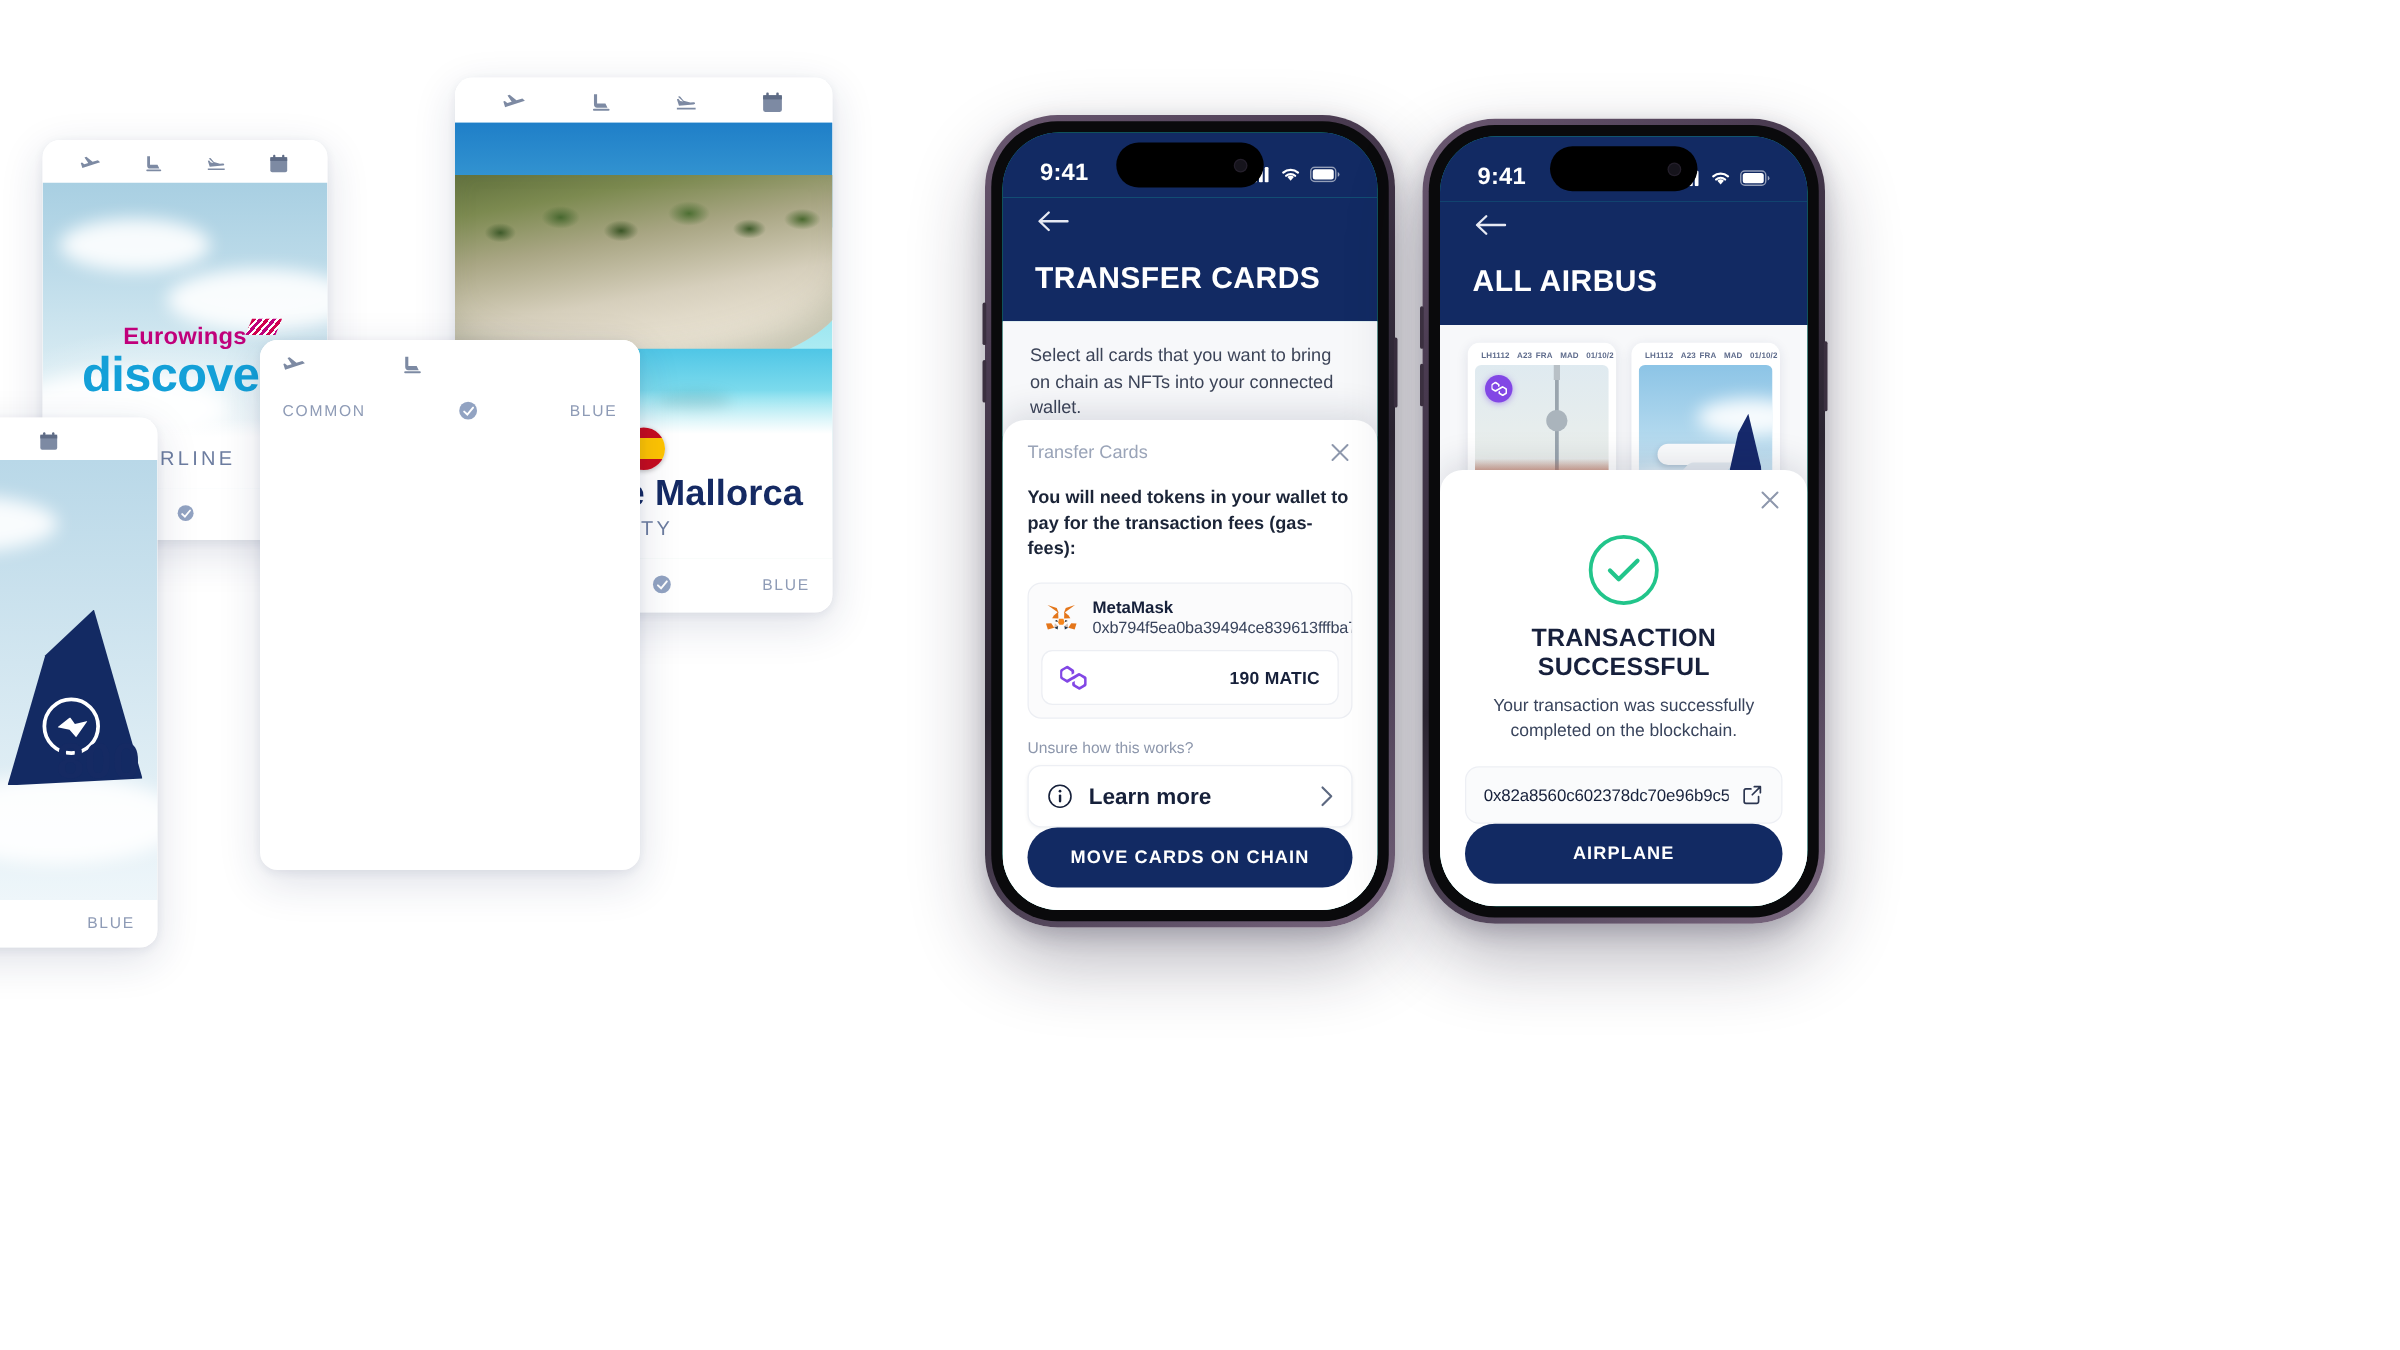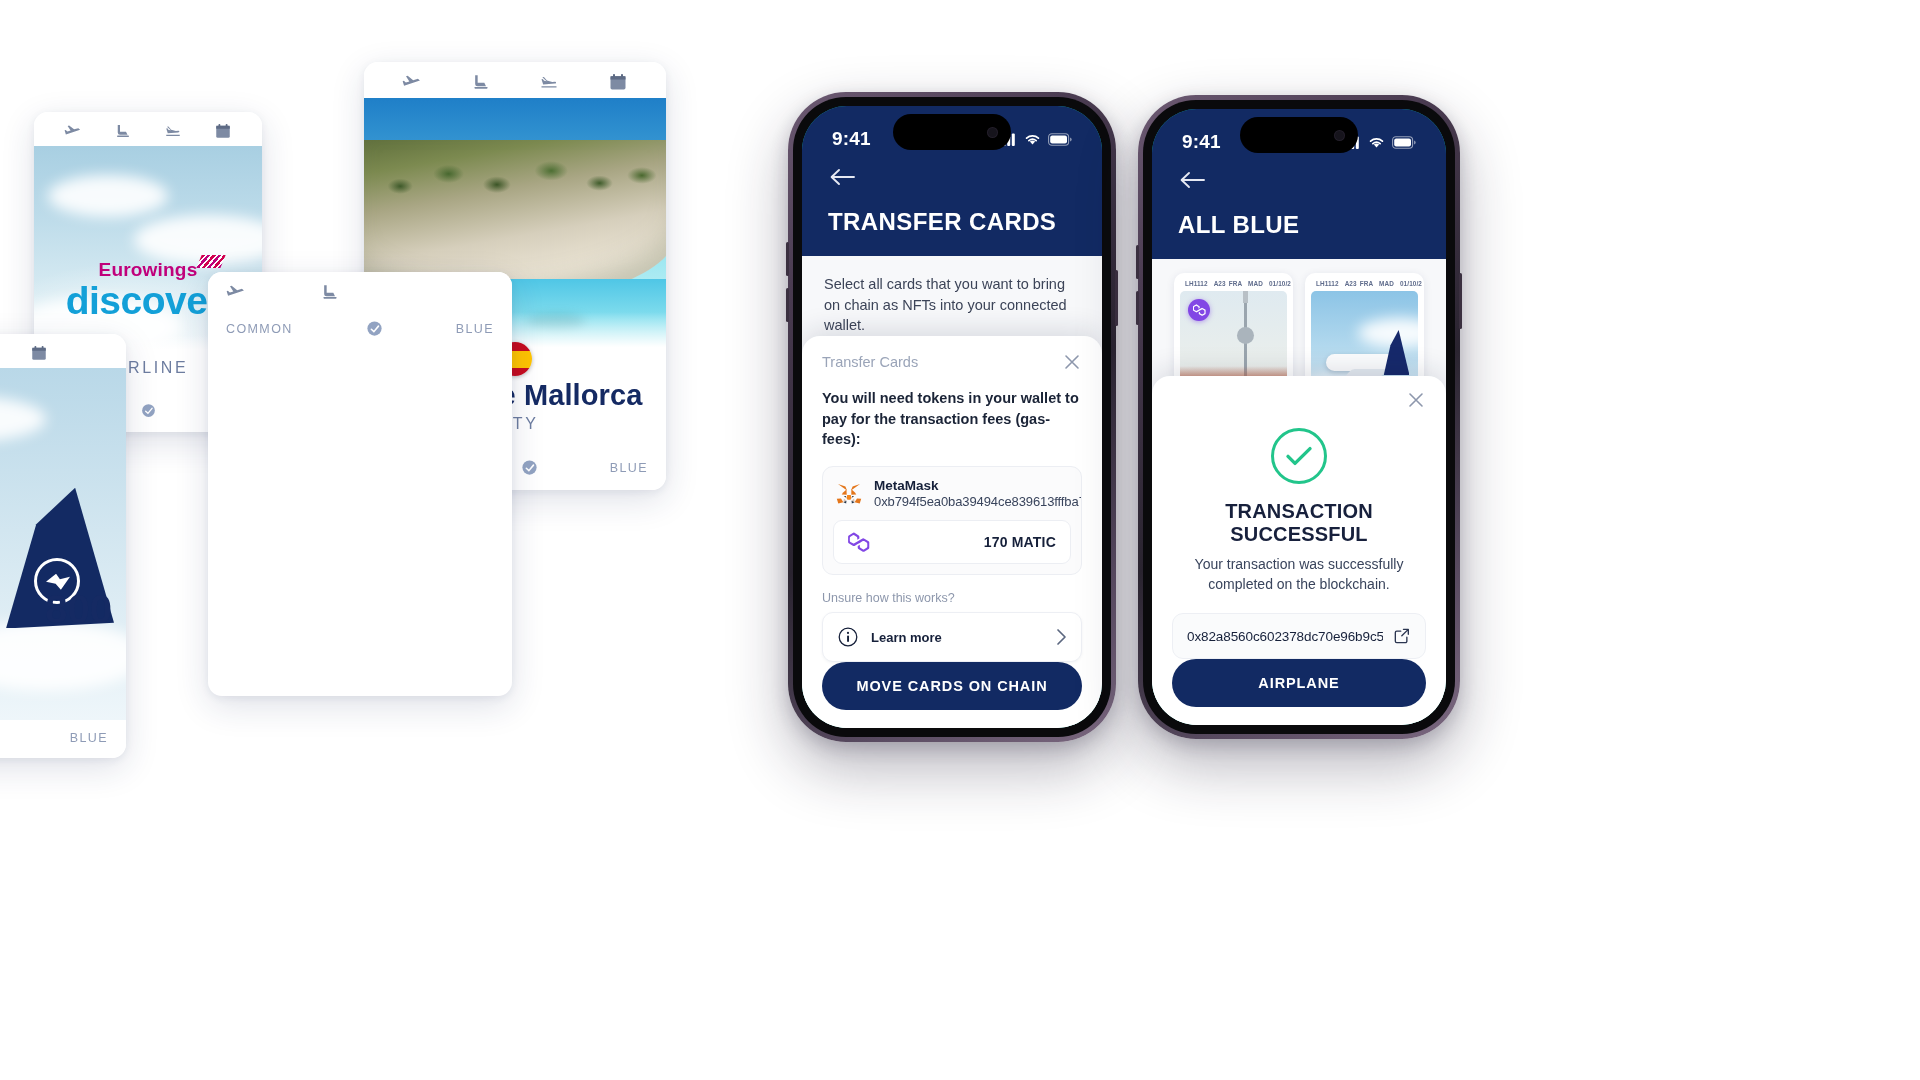--- a/index.html
+++ b/index.html
@@ -276,21 +276,21 @@
     margin: 0 10px 10px; background:#fff; border:1px solid #eceef3; border-radius: 9px;
     display:flex; align-items:center; justify-content:space-between; padding: 11px 14px;
   }
   .token-amt { font-size: 14px; font-weight: 700; color:#16203a; letter-spacing:.2px; }
   .unsure { font-size: 12.5px; color: #8d97ac; margin-top: 16px; }
   .learn-row {
     margin-top: 7px; background:#fff; border:1px solid #edeff4; border-radius: 11px;
     display:flex; align-items:center; gap: 12px; padding: 13px 14px;
     box-shadow: 0 1px 3px rgba(20,30,60,.05); cursor:pointer;
   }
-  .learn-label { flex:1; font-size: 13px; font-weight:700; color:#16203a; }
+  .learn-label { flex:1; font-size: 18px; font-weight:700; color:#16203a; }
   .cta {
     background:#122a63; color:#fff; border:none;
     border-radius: 40px; padding: 16px 0; width: 100%;
     font-size: 14.5px; font-weight:700; letter-spacing: .9px; cursor:pointer;
     font-family: "Liberation Sans", sans-serif;
   }
 
   
   .succ-sheet {
     position:absolute; left:0; right:0; bottom:0; background:#fff;
@@ -574,21 +574,21 @@
                 </svg>
                 <div>
                   <div class="w-name">MetaMask</div>
                   <div class="w-addr">0xb794f5ea0ba39494ce839613fffba74...</div>
                 </div>
               </div>
               <div class="token-row">
                 <svg width="22" height="20" viewBox="0 0 24 22">
                   <path d="M17.4 7.2a1.5 1.5 0 00-1.5 0l-3.4 2-2.3 1.3-3.4 2a1.5 1.5 0 01-1.5 0L2.6 10.9a1.5 1.5 0 01-.7-1.3V6.4c0-.5.3-1 .7-1.3l2.6-1.5a1.5 1.5 0 011.5 0l2.6 1.6c.5.3.8.7.8 1.3v2l2.3-1.3v-2c0-.5-.3-1-.7-1.3L7.1.8a1.5 1.5 0 00-1.5 0L.7 3.8C.3 4.1 0 4.6 0 5.1v6c0 .5.3 1 .7 1.3l4.9 2.9a1.5 1.5 0 001.5 0l3.4-2 2.3-1.3 3.4-2a1.5 1.5 0 011.5 0l2.6 1.6c.5.3.8.7.8 1.3v3.1c0 .5-.3 1-.8 1.3l-2.6 1.6a1.5 1.5 0 01-1.5 0l-2.6-1.6a1.5 1.5 0 01-.7-1.3v-2l-2.3 1.4v2c0 .5.3 1 .7 1.3l4.9 2.9a1.5 1.5 0 001.5 0l4.9-2.9c.4-.3.7-.8.7-1.3v-6c0-.5-.3-1-.7-1.3z" fill="#8247e5"></path>
                 </svg>
-                <span class="token-amt">170 MATIC</span>
+                <span class="token-amt">190 MATIC</span>
               </div>
             </div>
 
             <div class="unsure">Unsure how this works?</div>
             <div class="learn-row">
               <svg width="22" height="22" viewBox="0 0 24 24">
                 <circle cx="12" cy="12" r="9.6" stroke="#16203a" stroke-width="1.4" fill="none"></circle>
                 <circle cx="12" cy="7.6" r="1.2" fill="#16203a"></circle>
                 <rect x="11" y="10.4" width="2.1" height="7" rx="1" fill="#16203a"></rect>
               </svg>
@@ -634,21 +634,21 @@
               <rect x="2.2" y="2.4" width="16.8" height="8.2" rx="2" fill="#fff"></rect>
               <path d="M22.2 4.6v3.8a2 2 0 000-3.8z" fill="#fff" opacity=".6"></path>
             </svg>
           </div>
         </div>
 
         <div class="navbar">
           <svg class="back-arrow" viewBox="0 0 30 24">
             <path d="M11 5L3.6 12 11 19M3.8 12H26" stroke="#e6e9f3" stroke-width="1.9" fill="none" stroke-linecap="round" stroke-linejoin="round"></path>
           </svg>
-          <div class="nav-title">ALL BLUE</div>
+          <div class="nav-title">ALL AIRBUS</div>
         </div>
 
         <div class="body-area">
           <div class="mini-row" style="padding-top:14px;">
 
             <div class="mini-card">
               <div class="mini-head">
                 <svg width="7" height="7" viewBox="0 0 24 24">
                     <path d="M2.5 16.5l19-6.2-2.4-2.1-5.7 1.6-6.6-5.2-2 .6 4 6.1-4.2 1.2-2.4-1.9-1.4.5z" fill="#5f6c8c"></path>
                   </svg>

